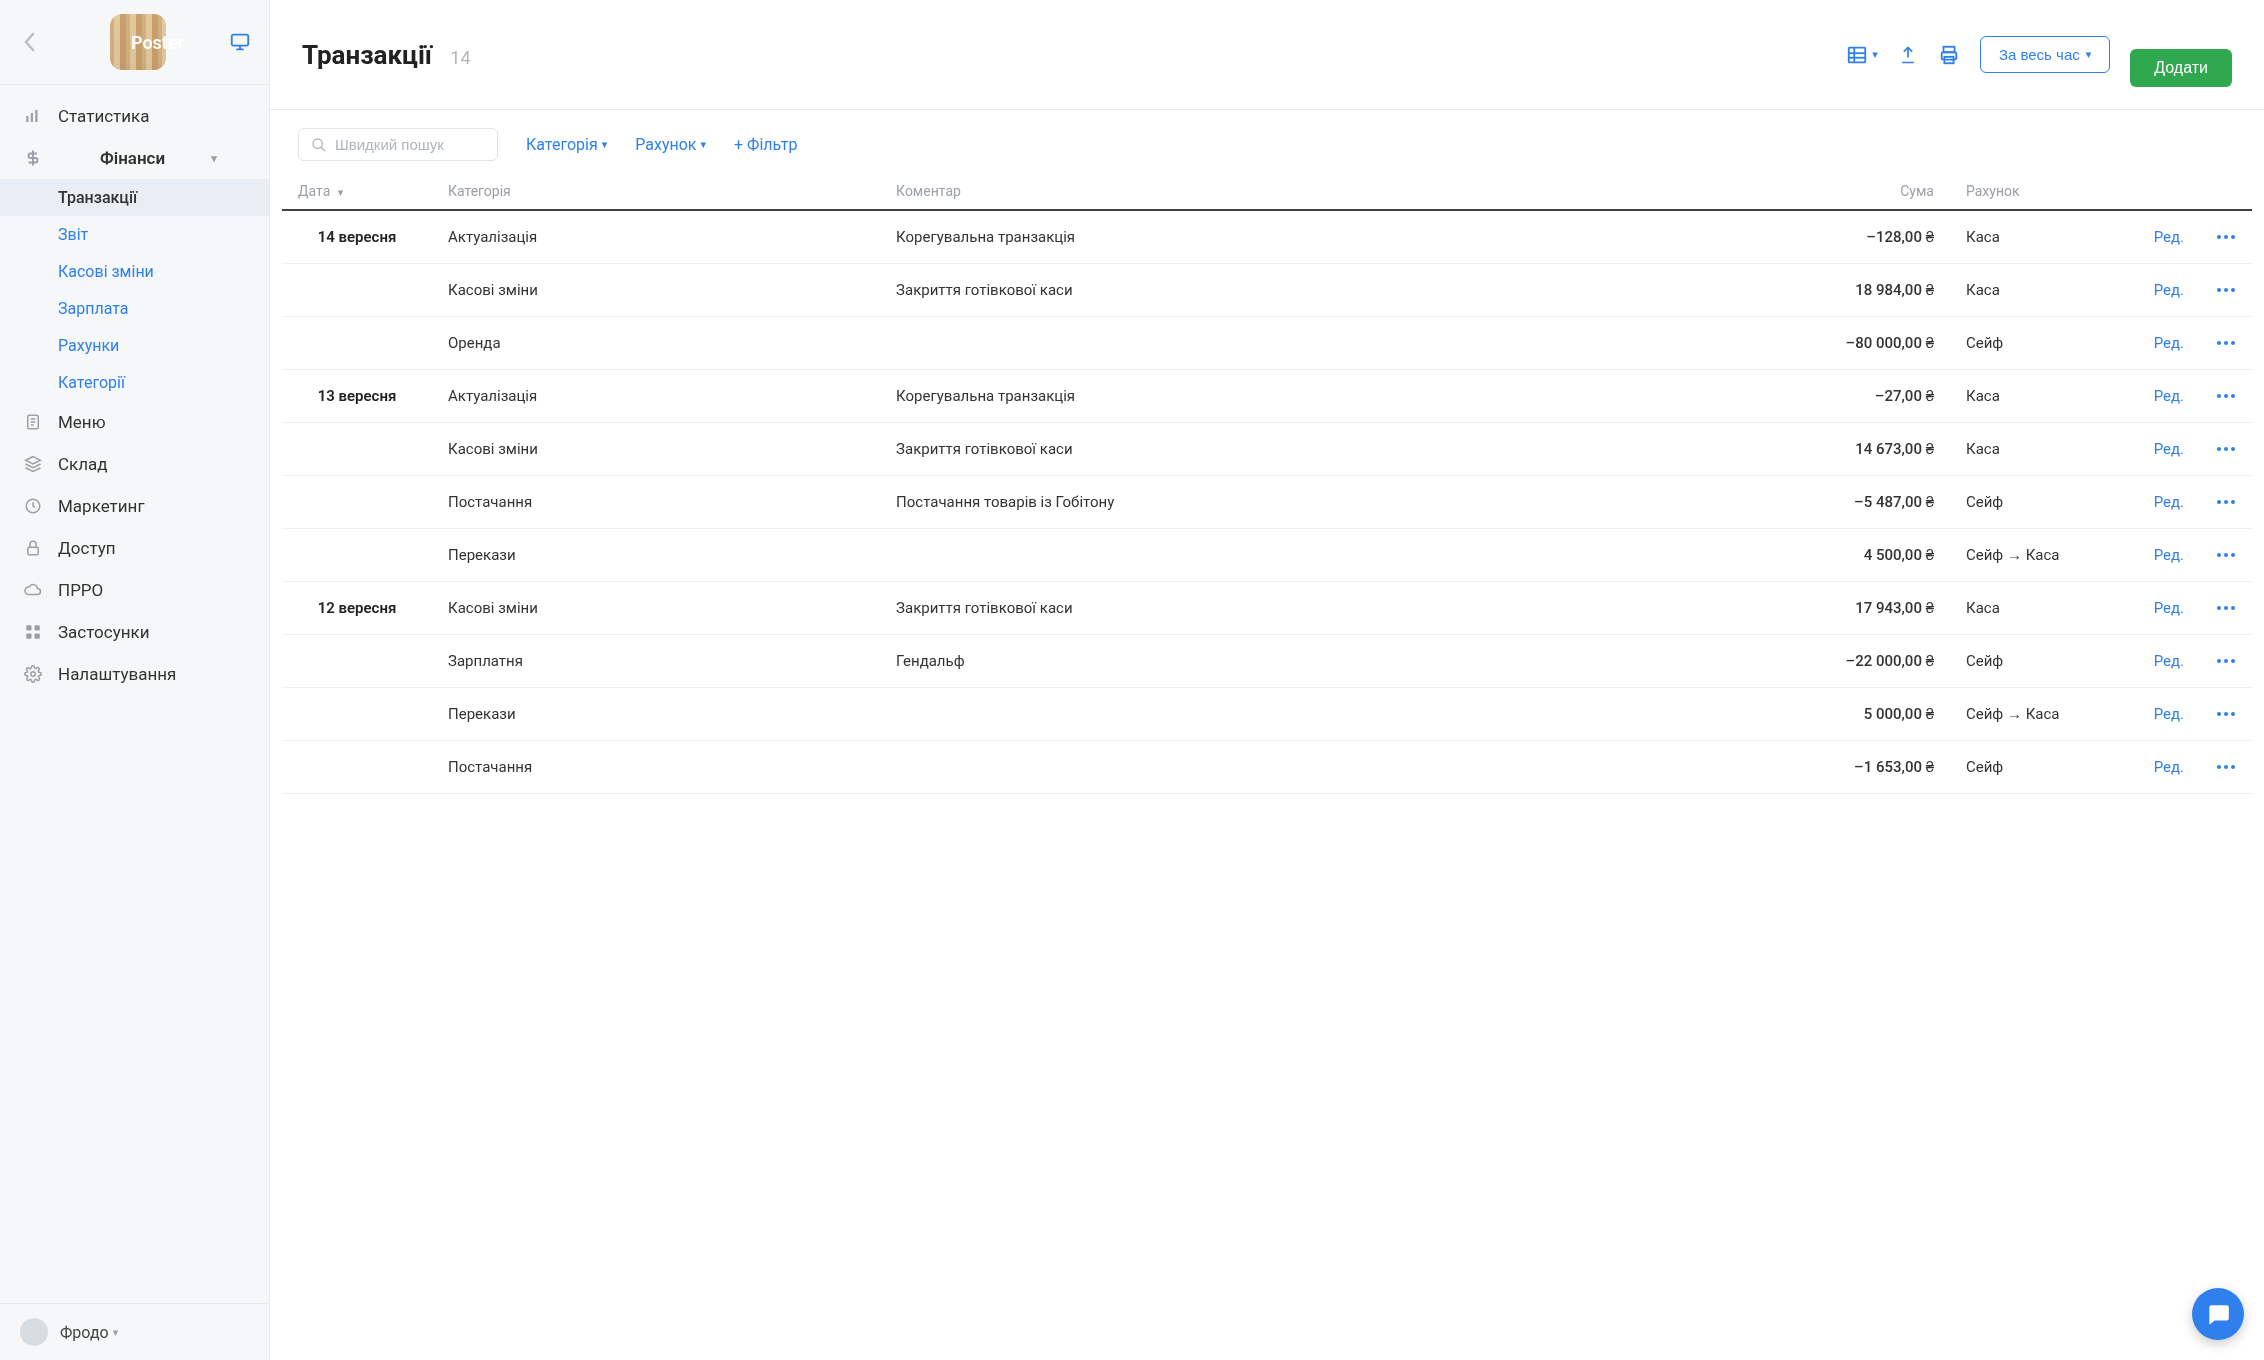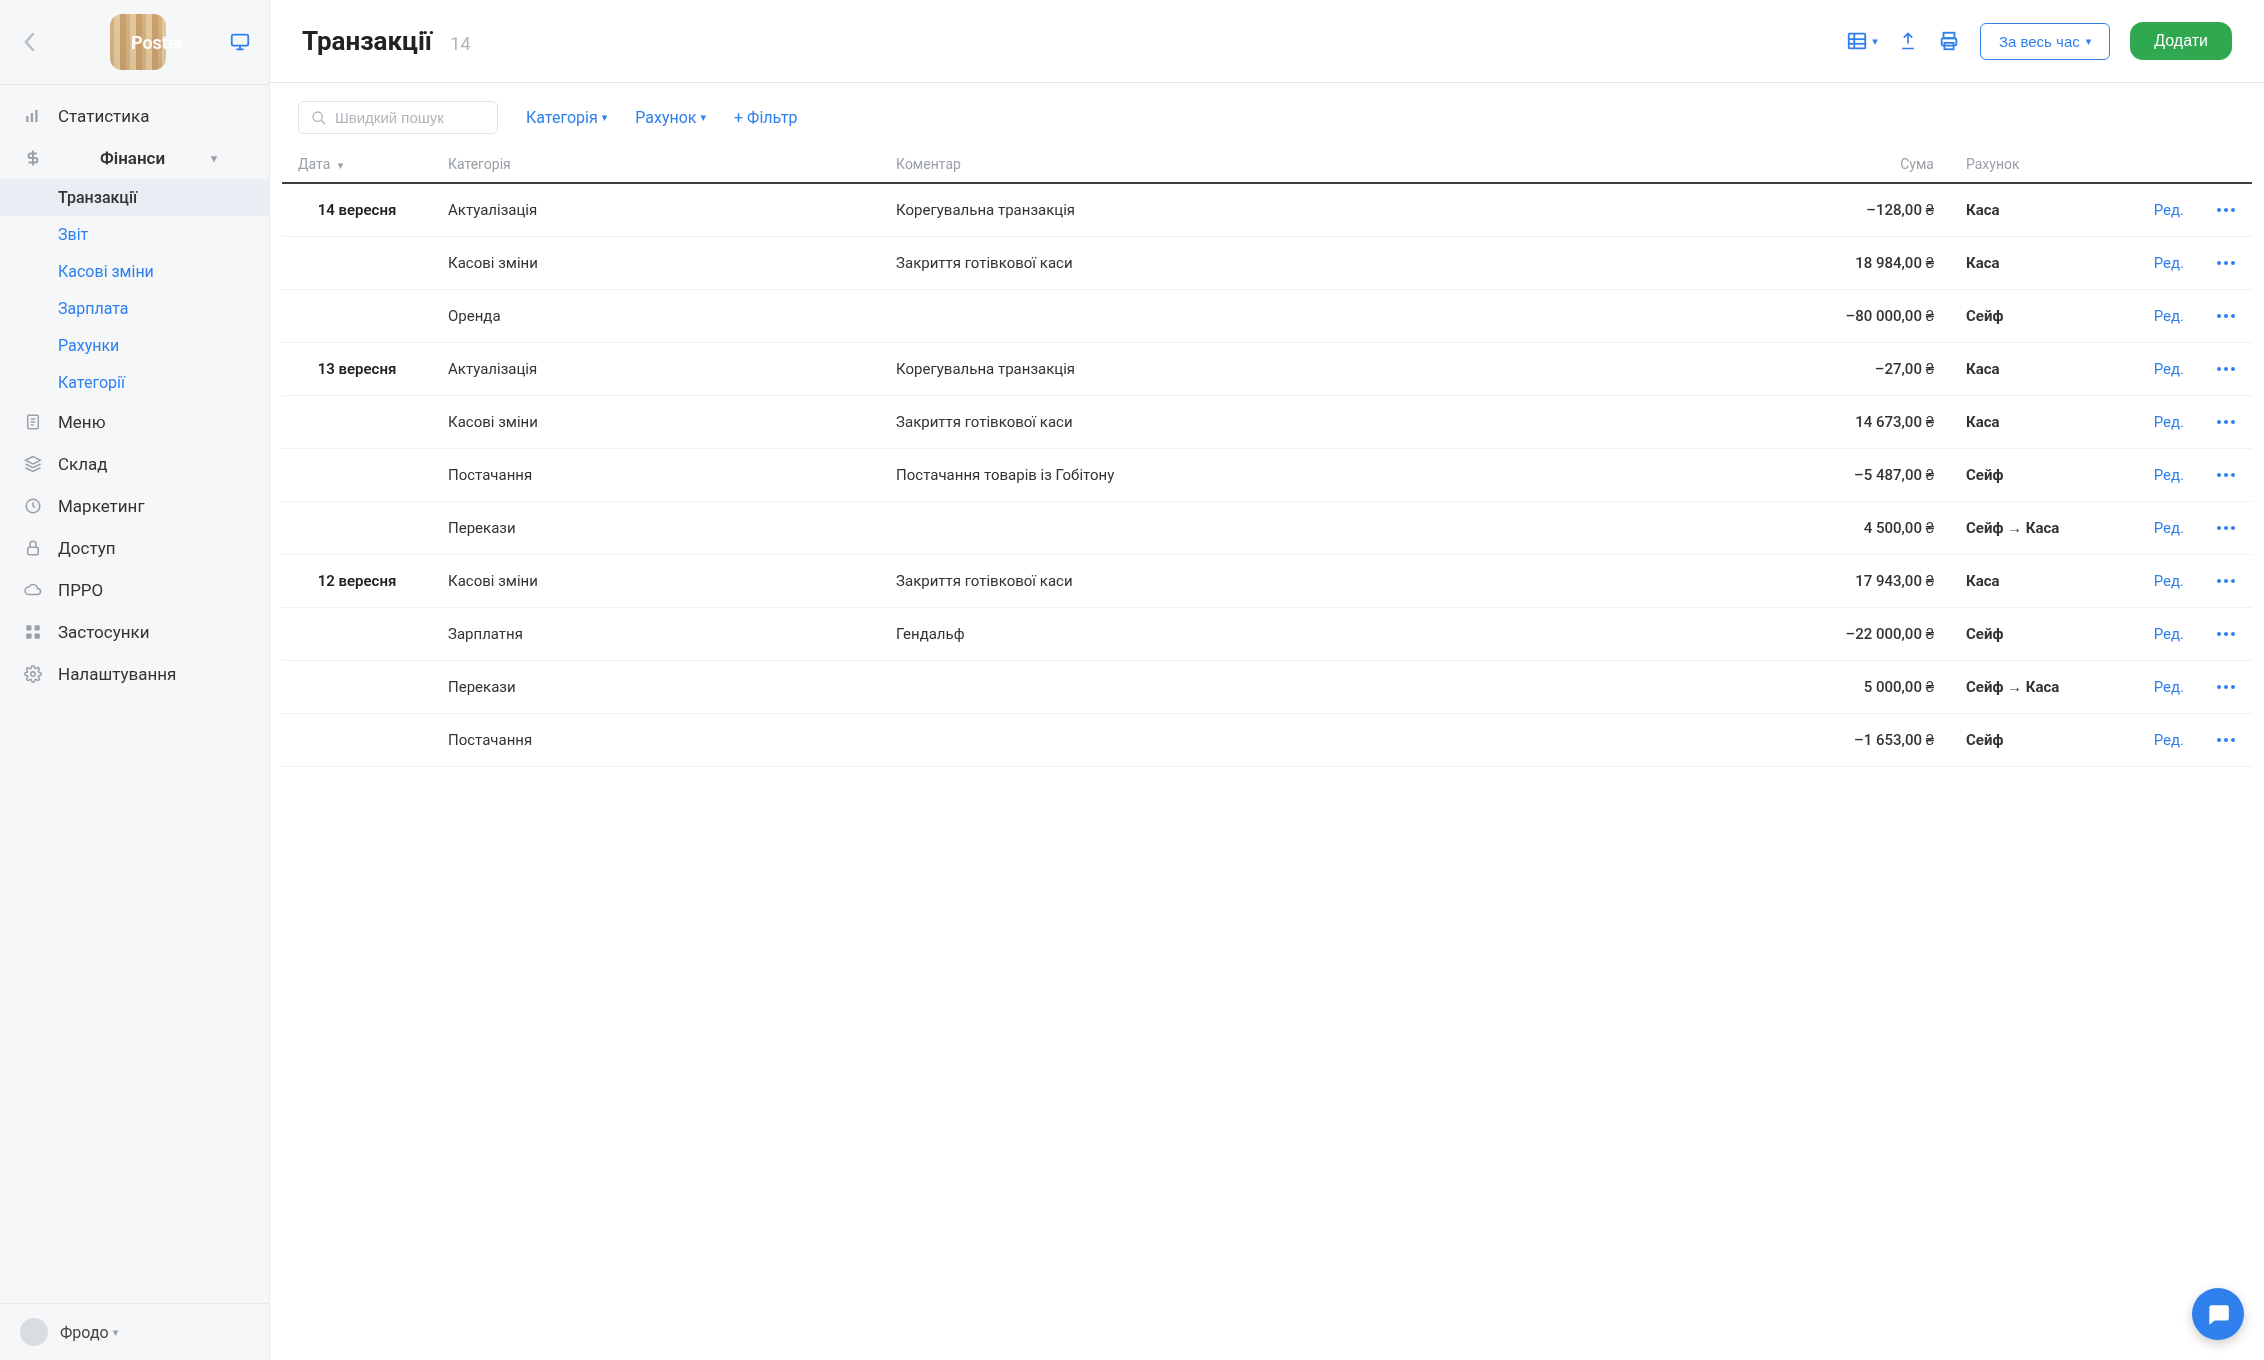--- a/index.html
+++ b/index.html
@@ -30,38 +30,38 @@
 .user-name { font-size: 16px; color: #444; }
 
 
 .main { flex: 1; display: flex; flex-direction: column; overflow: hidden; }
 .main-header { display: flex; align-items: center; padding: 22px 32px; border-bottom: 1px solid #e7e8ea; }
 .title { font-size: 26px; font-weight: 700; color: #222; }
 .title-count { color: #b0b6bc; font-size: 18px; margin-left: 12px; font-weight: 400; }
 .header-actions { margin-left: auto; display: flex; align-items: center; gap: 20px; }
 .icon-btn { color: #2f80ed; cursor: pointer; display: inline-flex; align-items: center; }
 .range-btn { border: 1px solid #2f80ed; color: #2f80ed; background: #fff; padding: 9px 18px; border-radius: 6px; font-size: 15px; cursor: pointer; display: inline-flex; align-items: center; }
-.add-btn { background: #2fa84f; color: #fff; border: none; padding: 10px 24px; border-radius: 13px; font-size: 16px; font-weight: 500; cursor: pointer; }
+.add-btn { background: #2fa84f; color: #fff; border: none; padding: 10px 24px; border-radius: 6px; font-size: 16px; font-weight: 500; cursor: pointer; margin-top: 27px; }
 
 .filters { display: flex; align-items: center; padding: 18px 28px 12px; gap: 28px; }
 .search-box { display: flex; align-items: center; border: 1px solid #dfe3e8; border-radius: 6px; padding: 7px 12px; width: 200px; }
 .search-box input { border: none; outline: none; font-size: 15px; width: 100%; color: #333; background: transparent; }
 .search-box input::placeholder { color: #b0b6bc; }
 .search-box .sicon { color: #b0b6bc; margin-right: 8px; }
 .filter-link { color: #2f80ed; font-size: 16px; cursor: pointer; display: inline-flex; align-items: center; }
 
 
 .table-wrap { flex: 1; overflow: auto; padding: 0 12px; }
 table.tx { width: 100%; border-collapse: collapse; }
 table.tx th { text-align: left; font-weight: 400; color: #9aa0a6; font-size: 14px; padding: 10px 16px; border-bottom: 2px solid #404040; }
 table.tx th.sum { text-align: right; }
 table.tx td { padding: 17px 16px; border-bottom: 1px solid #f0f1f3; font-size: 15px; color: #333; vertical-align: middle; }
 table.tx td.date { font-weight: 600; color: #222; width: 150px; text-align: center; }
 table.tx td.amount { text-align: right; font-weight: 500; white-space: nowrap; width: 150px; }
-table.tx td.account { width: 180px; font-weight: bold; }
+table.tx td.account { width: 180px; }
 table.tx td.actions { width: 70px; text-align: right; }
 table.tx td.more { width: 50px; text-align: center; color: #2f80ed; cursor: pointer; }
 .edit-link { color: #2f80ed; cursor: pointer; }
 .green { color: #2fa84f; }
 .red { color: #e24c3f; }
 .gray { color: #9aa0a6; }
 
 .chat-bubble { position: fixed; bottom: 20px; right: 20px; width: 52px; height: 52px; border-radius: 50%; background: #2f80ed; display: flex; align-items: center; justify-content: center; color: #fff; box-shadow: 0 4px 12px rgba(0,0,0,0.2); cursor: pointer; }
 
 svg { display: block; }

